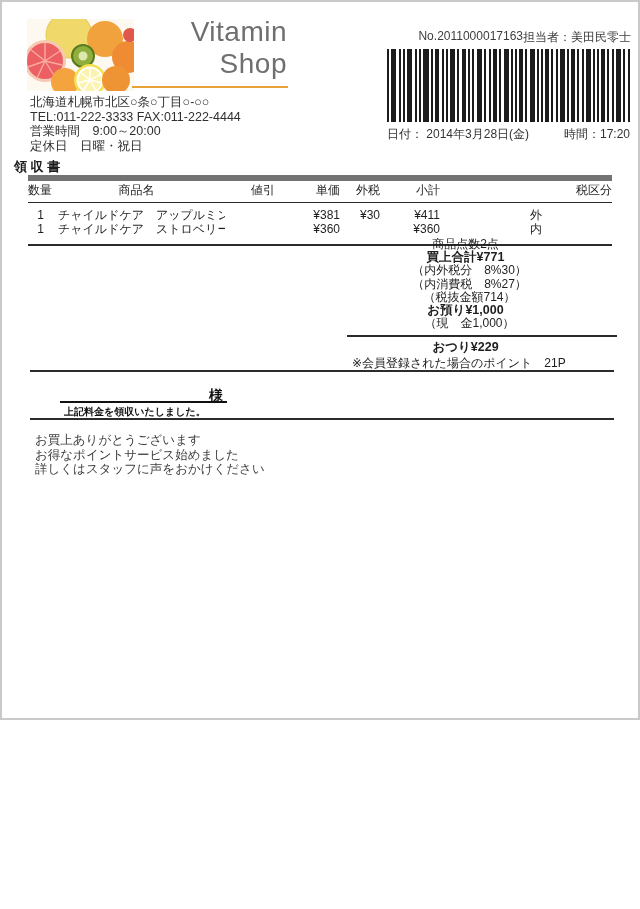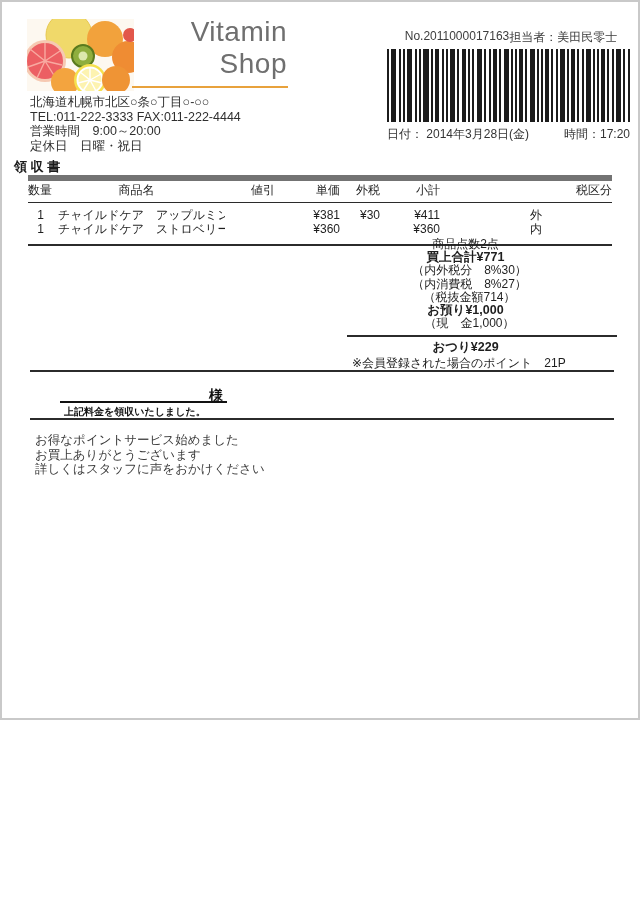--- a/index.html
+++ b/index.html
@@ -10,21 +10,21 @@
     color:#222;
   }
   
   .fruit-photo { position:absolute; left:25px; top:17px; width:107px; height:72px; }
   .logo { position:absolute; left:135px; top:14px; width:150px; text-align:right;
           font-size:28px; line-height:32px; color:#6f6f6f; font-weight:300; letter-spacing:0.5px; }
   .logo-underline { position:absolute; left:130px; top:84px; width:156px; height:2px;
           background:var(--accent,#E8A23C); }
   .shop-info { position:absolute; left:28px; top:93px; font-size:12.5px; line-height:14.5px; color:#2f2f2f; }
   .receipt-meta { position:absolute; left:389px; top:27px; width:240px; display:flex;
-          justify-content:center; font-size:12px; color:#3d3d3d; }
+          justify-content:flex-end; font-size:12px; color:#3d3d3d; }
   .barcode { position:absolute; left:385px; top:47px; width:243px; height:73px; }
   .datetime { position:absolute; left:385px; top:124px; width:243px; display:flex;
           justify-content:space-between; font-size:12px; color:#333; }
   
   .doc-title { position:absolute; left:12px; top:156px; font-size:13px; font-weight:bold; color:#1c1c1c; }
   
   table.items { position:absolute; left:26px; top:173px; width:584px;
           border-collapse:collapse; table-layout:fixed; font-size:12px; color:#1e1e1e;
           border-top:6px solid #737373; border-bottom:2px solid #2b2b2b; }
   table.items th { font-weight:normal; border-bottom:1px solid #2b2b2b; padding:1px 0 3px; white-space:nowrap; }
@@ -232,18 +232,18 @@
     <div class="points-note">※会員登録された場合のポイント　21P</div>
   </div>
 
   <div class="hr-full" style="top:368px;"></div>
   <div class="sign-line"></div>
   <div class="honorific">様</div>
   <div class="received-note">上記料金を領収いたしました。</div>
   <div class="hr-full" style="top:416px;"></div>
 
   <div class="footer-msg">
+    <div>お買上ありがとうございます</div>
     <div>お得なポイントサービス始めました</div>
-    <div>お買上ありがとうございます</div>
     <div>詳しくはスタッフに声をおかけください</div>
   </div>
 
 </div>
 
 </body></html>

